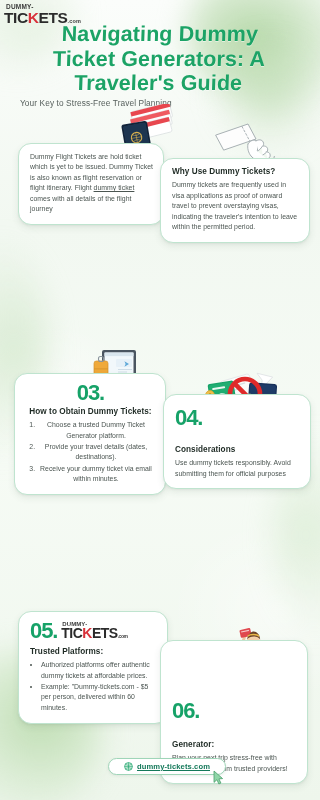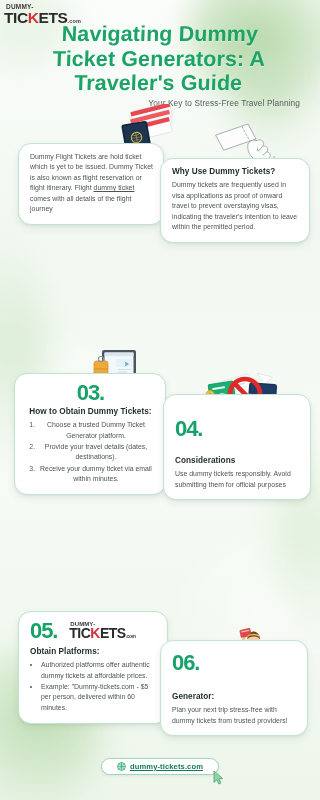--- a/index.html
+++ b/index.html
@@ -69,41 +69,41 @@
     position:absolute; left:26px; top:22px; width:266px;
     text-align:center;
     font-size:21.5px; line-height:1.14;
     font-weight:bold; color:#1ca366;
     letter-spacing:.1px;
     transform:skewX(-2deg);
     text-shadow:0 1px 0 rgba(255,255,255,.5);
   }
   .hero-sub {
     position:absolute; left:20px; top:98px; width:280px;
-    text-align:right; font-size:8.3px; color:#565f5c; letter-spacing:.1px;
+    text-align:left; font-size:8.3px; color:#565f5c; letter-spacing:.1px;
   }
 
   
   .hero-art { position:absolute; left:112px; top:104px; width:76px; height:58px; }
 
   
   .card {
     position:absolute;
     background:#ffffff;
     border:1px solid #bfe4cf;
     border-radius:13px;
     box-shadow:0 3px 7px rgba(60,90,70,.10), 0 1px 2px rgba(60,90,70,.06);
     z-index:3;
   }
   .card-inner { padding:8px 10px 9px 11px; }
   .num {
     font-size:22px; font-weight:bold; color:#16a268;
     line-height:1; letter-spacing:-1.1px; margin-bottom:3px;
   }
-  .num-row { display:flex; align-items:flex-end; gap:12px; }
+  .num-row { display:flex; align-items:flex-end; gap:4px; }
   .card-h {
     font-size:8.2px; font-weight:bold; color:#1e2a24;
     line-height:1.25; margin-bottom:3px; letter-spacing:.05px;
   }
   .card-p {
     font-size:6.9px; color:#4b5551; line-height:1.52; letter-spacing:.02px;
   }
   .card-p .ul { text-decoration:underline; }
   ol.card-list, ul.card-list {
     font-size:6.9px; color:#4b5551; line-height:1.5;
@@ -128,21 +128,21 @@
 
   
   .art { position:absolute; z-index:2; }
   #art2 { left:212px; top:119px; width:66px; height:48px; }
   #art3 { left:88px;  top:348px; width:62px; height:42px; }
   #art4 { left:196px; top:371px; width:96px; height:56px; }
   #art6 { left:232px; top:624px; width:58px; height:84px; }
 
   
   .footer-pill {
-    position:absolute; left:101px; top:758px;
+    position:absolute; left:108px; top:758px;
     width:118px; height:17px;
     background:#ffffff;
     border:1px solid #9fd5b8;
     border-radius:9px;
     display:flex; align-items:center; justify-content:center; gap:4px;
     box-shadow:0 1px 3px rgba(60,90,70,.10);
     z-index:4;
   }
   .footer-url {
     font-size:7.6px; font-weight:bold; color:#14795a;
@@ -284,37 +284,37 @@
       <rect x="62" y="44" width="8" height="2.6" rx=".6" fill="#e7c76b" opacity=".8"></rect>
     </g>
     <circle cx="14" cy="24" r="4.4" fill="#f0c04a" stroke="#d9a62f" stroke-width=".8"></circle>
     <text x="14" y="26.4" font-family="Liberation Sans, sans-serif" font-size="5" font-weight="bold" fill="#c08f1c" text-anchor="middle">€</text>
     <g>
       <circle cx="49" cy="23" r="15" fill="none" stroke="#e02a2a" stroke-width="4.6"></circle>
       <path d="M38.4 12.4 L59.6 33.6" stroke="#e02a2a" stroke-width="4.6" stroke-linecap="butt"></path>
     </g>
   </svg>
   <div class="card" id="card4">
-    <div class="card-inner" style="padding-top:23px;">
+    <div class="card-inner" style="padding-top:12px;">
       <div class="num">04.</div>
       <div class="card-h" style="margin-top:16px;">Considerations</div>
       <div class="card-p">Use dummy tickets responsibly. Avoid submitting them for official purposes</div>
     </div>
   </div>
 
   <div class="card" id="card5">
     <div class="card-inner">
       <div class="num-row">
         <div class="num" style="margin-bottom:0;">05.</div>
         <div class="mini-brand">
           <div class="mini-top">DUMMY-</div>
           <div class="mini-main"><span>TIC</span><span class="k">K</span><span>ETS</span><span class="mini-com">.com</span></div>
         </div>
       </div>
-      <div class="card-h" style="margin-top:5px;">Obtain Platforms:</div>
+      <div class="card-h" style="margin-top:5px;">Trusted Platforms:</div>
       <ul class="card-list">
         <li>Authorized platforms offer authentic dummy tickets at affordable prices.</li>
         <li>Example: "Dummy-tickets.com - $5 per person, delivered within 60 minutes.</li>
       </ul>
     </div>
   </div>
 
   <svg class="art" id="art6" viewBox="0 0 58 84">
 
     <rect x="33" y="44" width="20" height="30" rx="3.6" fill="#efb94e"></rect>
@@ -346,21 +346,21 @@
       <path d="M15.2 15.6 c.6-5.4 4.2-8 6.6-8 c2.6 0 5.8 2.4 6.4 8 c-1.4-2.2-3.4-3-6.4-3 c-3 0-5.2 .8-6.6 3 Z" fill="#6d4326"></path>
       <path d="M15.6 18 c-1.4 4.4-1 8.2 .6 11 l3-1.4 c-1.6-2.6-2-6-1.6-9.6 Z" fill="#6d4326"></path>
       <path d="M27.2 18 c1.6 4.4 1.2 8.4-.4 11.2 l-3-1.4 c1.6-2.8 2.2-6.2 1.8-9.8 Z" fill="#6d4326"></path>
       <circle cx="19.4" cy="18" r=".75" fill="#3b2a20"></circle>
       <circle cx="23.4" cy="18" r=".75" fill="#3b2a20"></circle>
       <path d="M20.4 21.2 c.8 .7 1.6 .7 2.4 0" stroke="#c8745e" stroke-width=".7" fill="none" stroke-linecap="round"></path>
       <path d="M15.6 12.2 c2.6-2.2 9-2.2 11.6 0" stroke="#e9b84a" stroke-width="1.5" fill="none"></path>
     </g>
   </svg>
   <div class="card" id="card6">
-    <div class="card-inner" style="padding-top:11px;">
+    <div class="card-inner" style="padding-top:11px;margin-top:48px;">
       <div class="num">06.</div>
       <div class="card-h" style="margin-top:18px;">Generator:</div>
       <div class="card-p">Plan your next trip stress-free with dummy tickets from trusted providers!</div>
     </div>
   </div>
 
   <div class="footer-pill">
     <svg width="9" height="9" viewBox="0 0 12 12">
       <circle cx="6" cy="6" r="5.2" fill="#d9f0e3" stroke="#16a268" stroke-width="1"></circle>
       <path d="M.9 6h10.2M6 .9v10.2M2.2 3.1c2.3 1.7 5.3 1.7 7.6 0M2.2 8.9c2.3-1.7 5.3-1.7 7.6 0" stroke="#16a268" stroke-width=".75" fill="none"></path>

